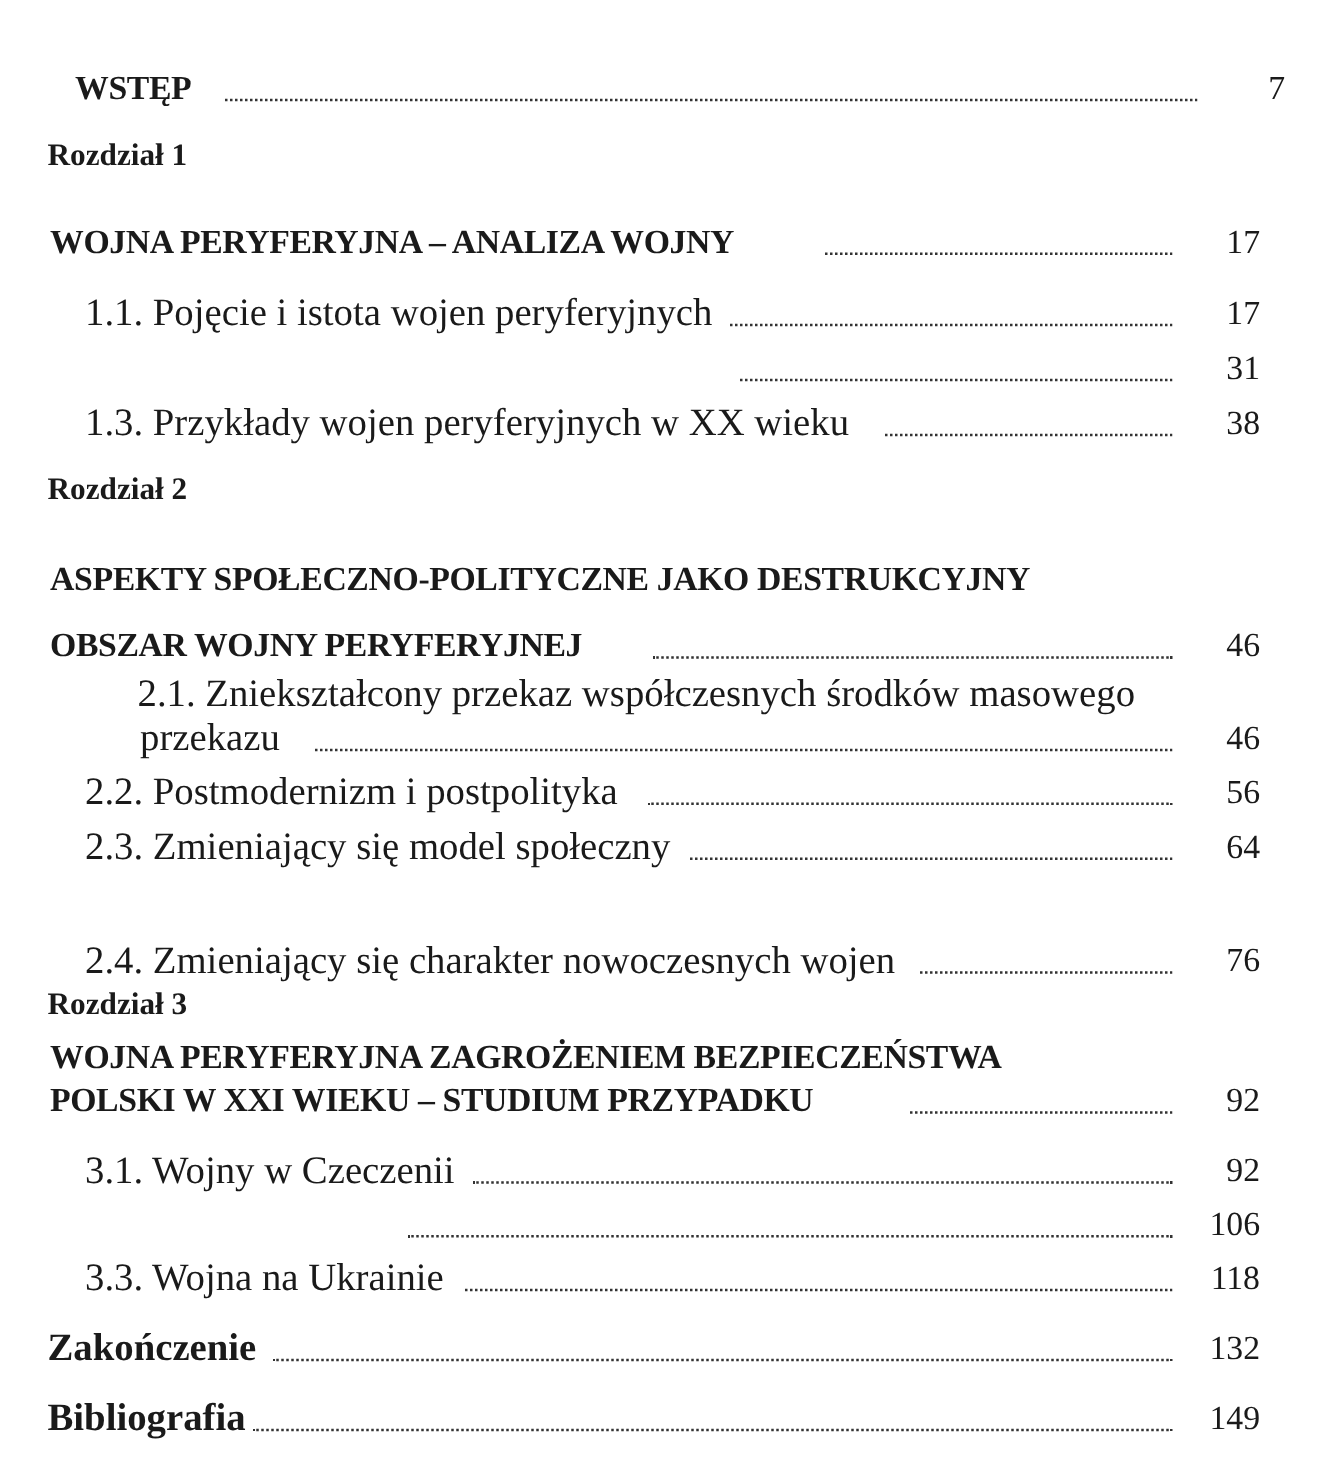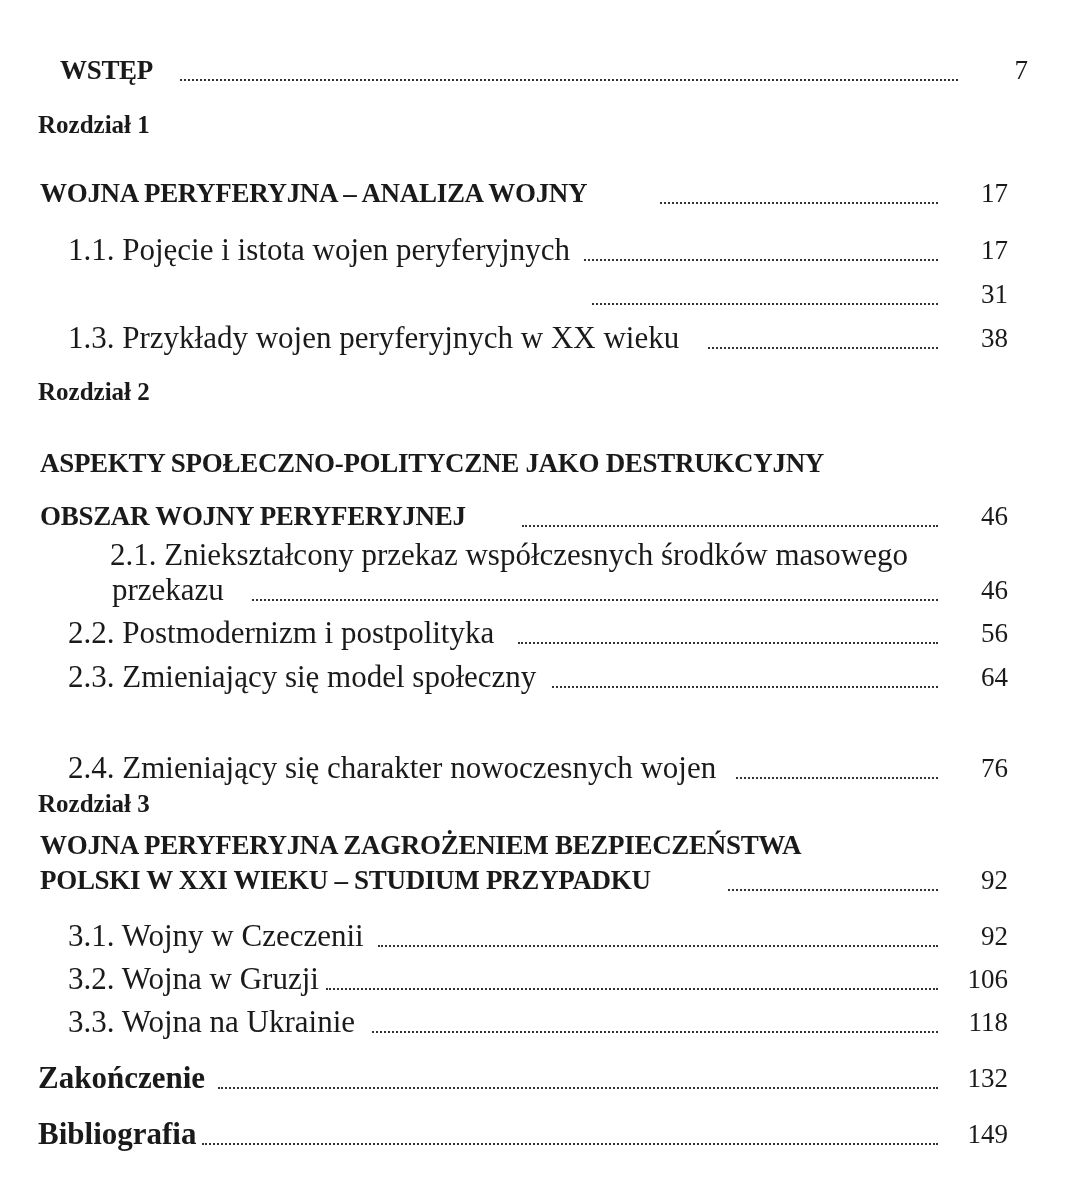--- a/index.html
+++ b/index.html
@@ -86,21 +86,20 @@
   <span class="txt bold caps" style="left:40px;">POLSKI W XXI WIEKU – STUDIUM PRZYPADKU</span>
   <span class="dots" style="left:728px;"></span>
   <span class="pg">92</span>
 </div>
 <div class="row" style="top:916px;">
   <span class="txt" style="left:68px;">3.1. Wojny w Czeczenii</span>
   <span class="dots" style="left:378px;"></span>
   <span class="pg">92</span>
 </div>
 <div class="row" style="top:959px;">
-  <span class="txt" style="left:68px;">3.2. Wojna w Gruzji</span>
   <span class="dots" style="left:326px;"></span>
   <span class="pg">106</span>
 </div>
 <div class="row" style="top:1002px;">
   <span class="txt" style="left:68px;">3.3. Wojna na Ukrainie</span>
   <span class="dots" style="left:372px;"></span>
   <span class="pg">118</span>
 </div>
 
 <div class="row" style="top:1058px;">

